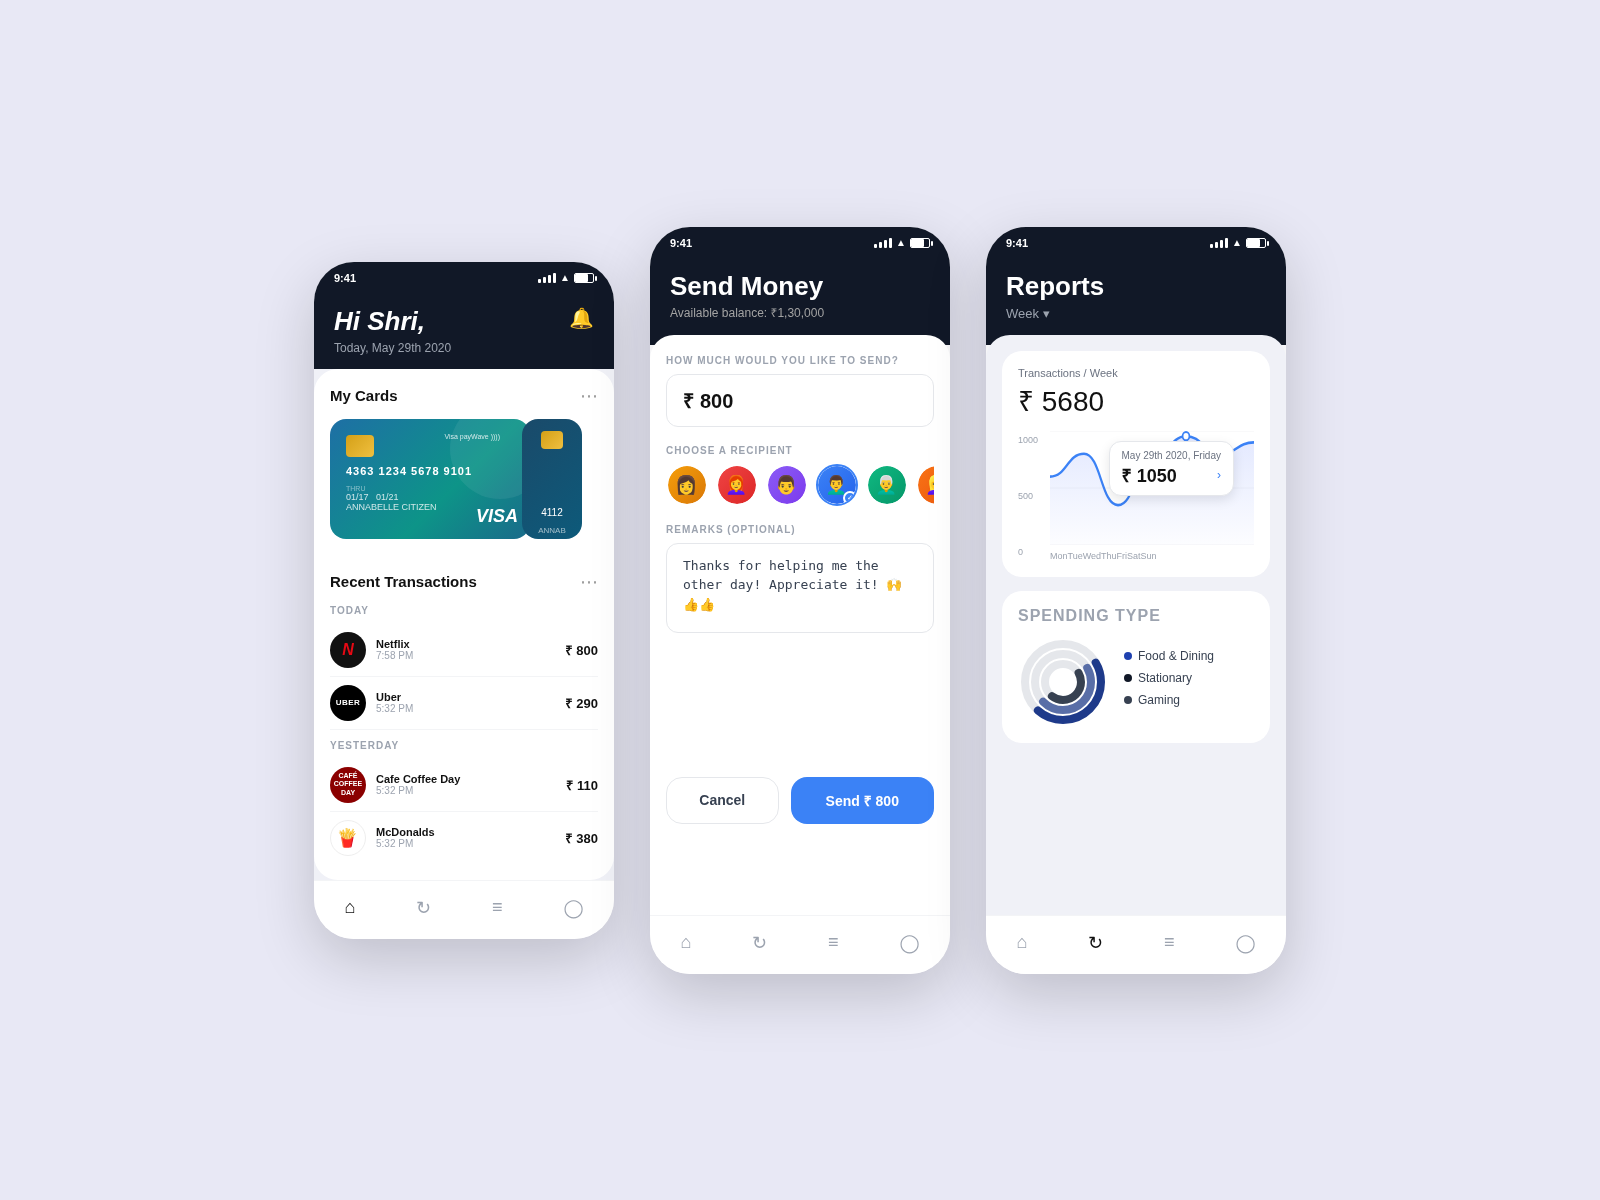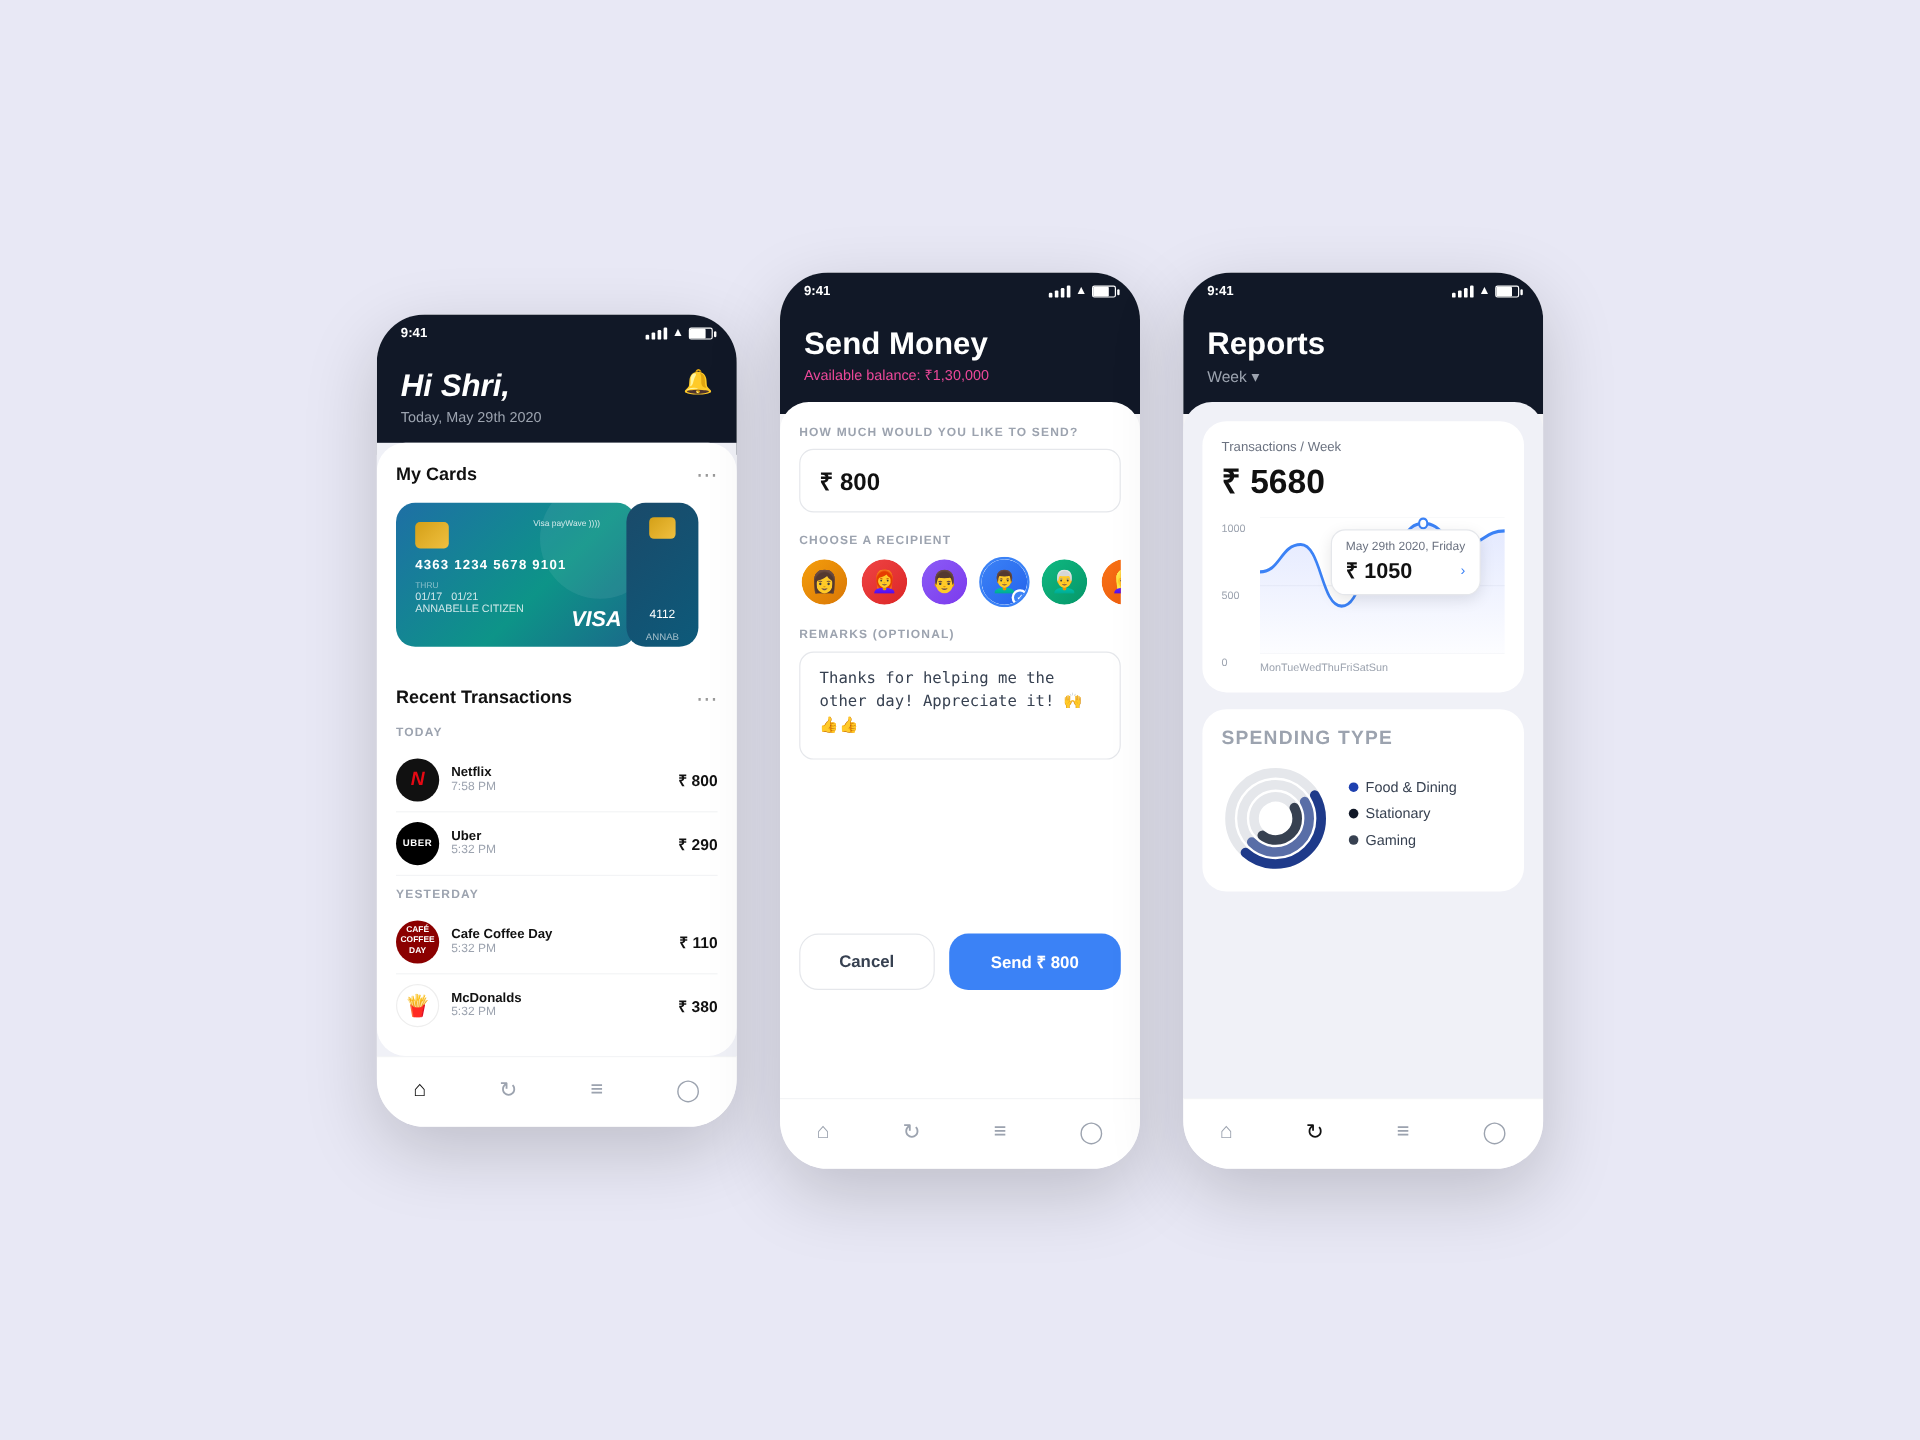--- a/index.html
+++ b/index.html
@@ -152,21 +152,21 @@
     .nav-icon { font-size: 18px; color: #9ca3af; cursor: pointer; padding: 4px 8px; }
     .nav-icon.active { color: #111; }
 
     
     .screen2-header {
       background: #111827;
       padding: 16px 20px 24px;
       color: #fff;
     }
     .screen2-header h1 { font-size: 26px; font-weight: 700; }
-    .screen2-header .balance { font-size: 12px; color: #ec4899; margin-top: 2px; }
+    .screen2-header .balance { font-size: 12px; color: #a3a3a3; margin-top: 2px; }
 
     .send-body {
       background: #fff;
       border-radius: 24px 24px 0 0;
       margin-top: -10px;
       padding: 20px 16px;
       min-height: 580px;
     }
     .field-label { font-size: 10px; font-weight: 700; color: #9ca3af; text-transform: uppercase; letter-spacing: 1px; margin-bottom: 8px; }
     .amount-input {
@@ -270,21 +270,21 @@
       padding: 16px;
       min-height: 580px;
     }
     .chart-card {
       background: #fff;
       border-radius: 20px;
       padding: 16px;
       margin-bottom: 14px;
     }
     .chart-meta { font-size: 11px; color: #6b7280; margin-bottom: 2px; }
-    .chart-total { font-size: 28px; font-weight: 700; color: #111; margin-bottom: 12px; }
+    .chart-total { font-size: 28px; font-weight: 400; color: #111; margin-bottom: 12px; }
 
     .tooltip-box {
       background: #fff;
       border: 1px solid #e5e7eb;
       border-radius: 12px;
       padding: 8px 12px;
       position: absolute;
       right: 20px;
       top: 10px;
       box-shadow: 0 4px 12px rgba(0,0,0,0.1);

